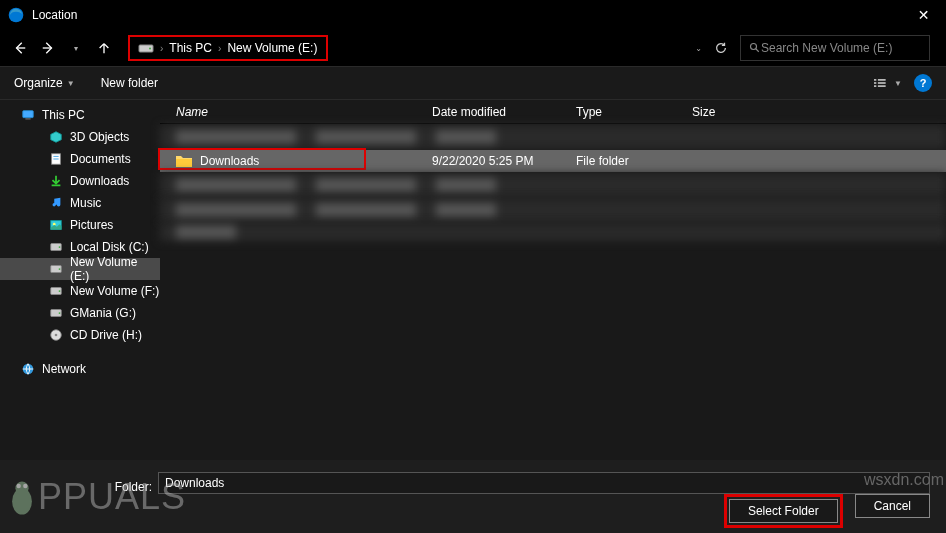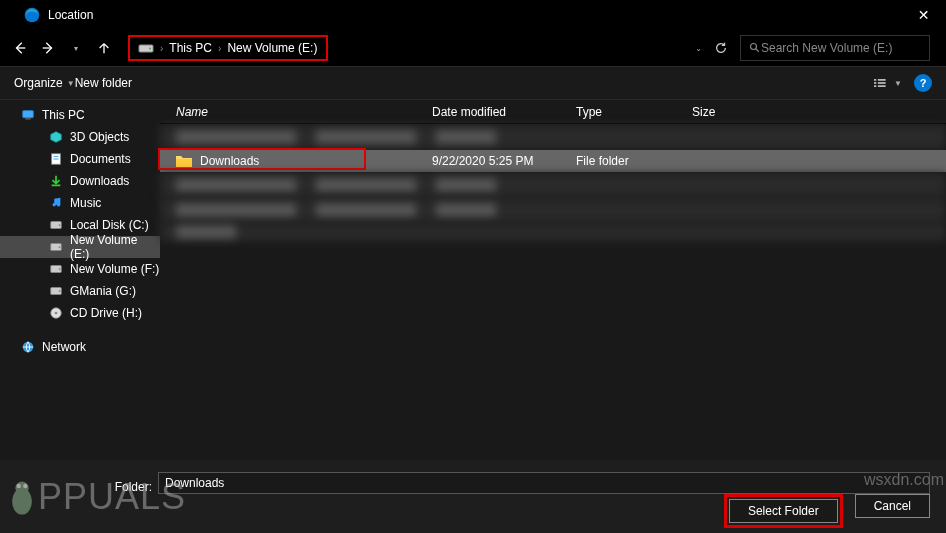--- a/index.html
+++ b/index.html
@@ -1,34 +1,34 @@
 <!DOCTYPE html>
 <html><head>
 <meta charset="utf-8">
 <style>
   * { box-sizing: border-box; margin: 0; padding: 0; font-family: "Segoe UI", Arial, sans-serif; }
   body { background: #000; width: 946px; height: 533px; overflow: hidden; position: relative; color: #fff; font-size: 12px; }
   
   
-  .titlebar { height: 30px; background: #000; display: flex; align-items: center; padding: 0 24px; position: relative; }
+  .titlebar { height: 30px; background: #000; display: flex; align-items: center; padding: 0 8px; position: relative; }
   .titlebar .app-icon { width: 16px; height: 16px; margin-right: 8px; }
   .titlebar .title { color: #fff; font-size: 12px; }
   .titlebar .close { position: absolute; right: 0; top: 0; width: 45px; height: 30px; display: flex; align-items: center; justify-content: center; color: #fff; font-size: 14px; }
   
   
   .navbar { height: 36px; background: #000; display: flex; align-items: center; padding: 0 8px; gap: 4px; }
   .nav-arrow { width: 24px; height: 24px; display: flex; align-items: center; justify-content: center; color: #fff; }
   .breadcrumb-box { flex: 0 0 auto; margin-left: 8px; height: 26px; border: 2px solid #d00; display: flex; align-items: center; padding: 0 8px; gap: 6px; color: #fff; min-width: 200px; }
   .breadcrumb-box .chev { color: #888; font-size: 10px; }
   .nav-spacer { flex: 1; }
   .nav-right { display: flex; align-items: center; gap: 12px; margin-right: 8px; }
   .search-box { width: 190px; height: 26px; border: 1px solid #333; display: flex; align-items: center; padding: 0 8px; color: #888; }
   
   
-  .toolbar { height: 34px; background: #1a1a1a; border-top: 1px solid #2a2a2a; border-bottom: 1px solid #2a2a2a; display: flex; align-items: center; padding: 0 14px; }
+  .toolbar { height: 34px; background: #1a1a1a; border-top: 1px solid #2a2a2a; border-bottom: 1px solid #2a2a2a; display: flex; align-items: center; padding: 0 14px; gap: 26px; }
   .toolbar .btn { color: #fff; display: flex; align-items: center; gap: 4px; }
   .toolbar .right { margin-left: auto; display: flex; align-items: center; gap: 12px; }
   .view-icon { width: 28px; height: 18px; display: flex; align-items: center; justify-content: center; }
   .help-icon { width: 18px; height: 18px; background: #0078d4; border-radius: 50%; color: #fff; display: flex; align-items: center; justify-content: center; font-size: 11px; font-weight: bold; }
   
   
   .main { display: flex; height: 360px; background: #191919; }
   
   
   .sidebar { width: 160px; background: #191919; overflow-y: auto; padding: 4px 0; position: relative; }
@@ -196,20 +196,28 @@
         <span>Downloads</span>
       </div>
       <div class="tree-item child">
         <svg class="ticon" viewBox="0 0 16 16">
           <path d="M6 12 A2 2 0 1 1 6 8 L6 3 L13 2 L13 10 A2 2 0 1 1 11 8" fill="#39f"></path>
         </svg>
         <span>Music</span>
       </div>
       <div class="tree-item child">
         <svg class="ticon" viewBox="0 0 16 16">
+          <rect x="2" y="3" width="12" height="10" fill="#3cd" stroke="#199"></rect>
+          <circle cx="6" cy="7" r="1.5" fill="#ff6"></circle>
+          <path d="M2 11 L6 8 L9 10 L12 7 L14 9 L14 13 L2 13 Z" fill="#3a8"></path>
+        </svg>
+        <span>Pictures</span>
+      </div>
+      <div class="tree-item child">
+        <svg class="ticon" viewBox="0 0 16 16">
           <rect x="2" y="4" width="12" height="8" rx="1" fill="#ccc" stroke="#888"></rect>
           <circle cx="12" cy="8" r="1" fill="#4a4"></circle>
         </svg>
         <span>Local Disk (C:)</span>
       </div>
       <div class="tree-item child selected">
         <svg class="ticon" viewBox="0 0 16 16">
           <rect x="2" y="4" width="12" height="8" rx="1" fill="#ccc" stroke="#888"></rect>
           <circle cx="12" cy="8" r="1" fill="#4a4"></circle>
         </svg>

